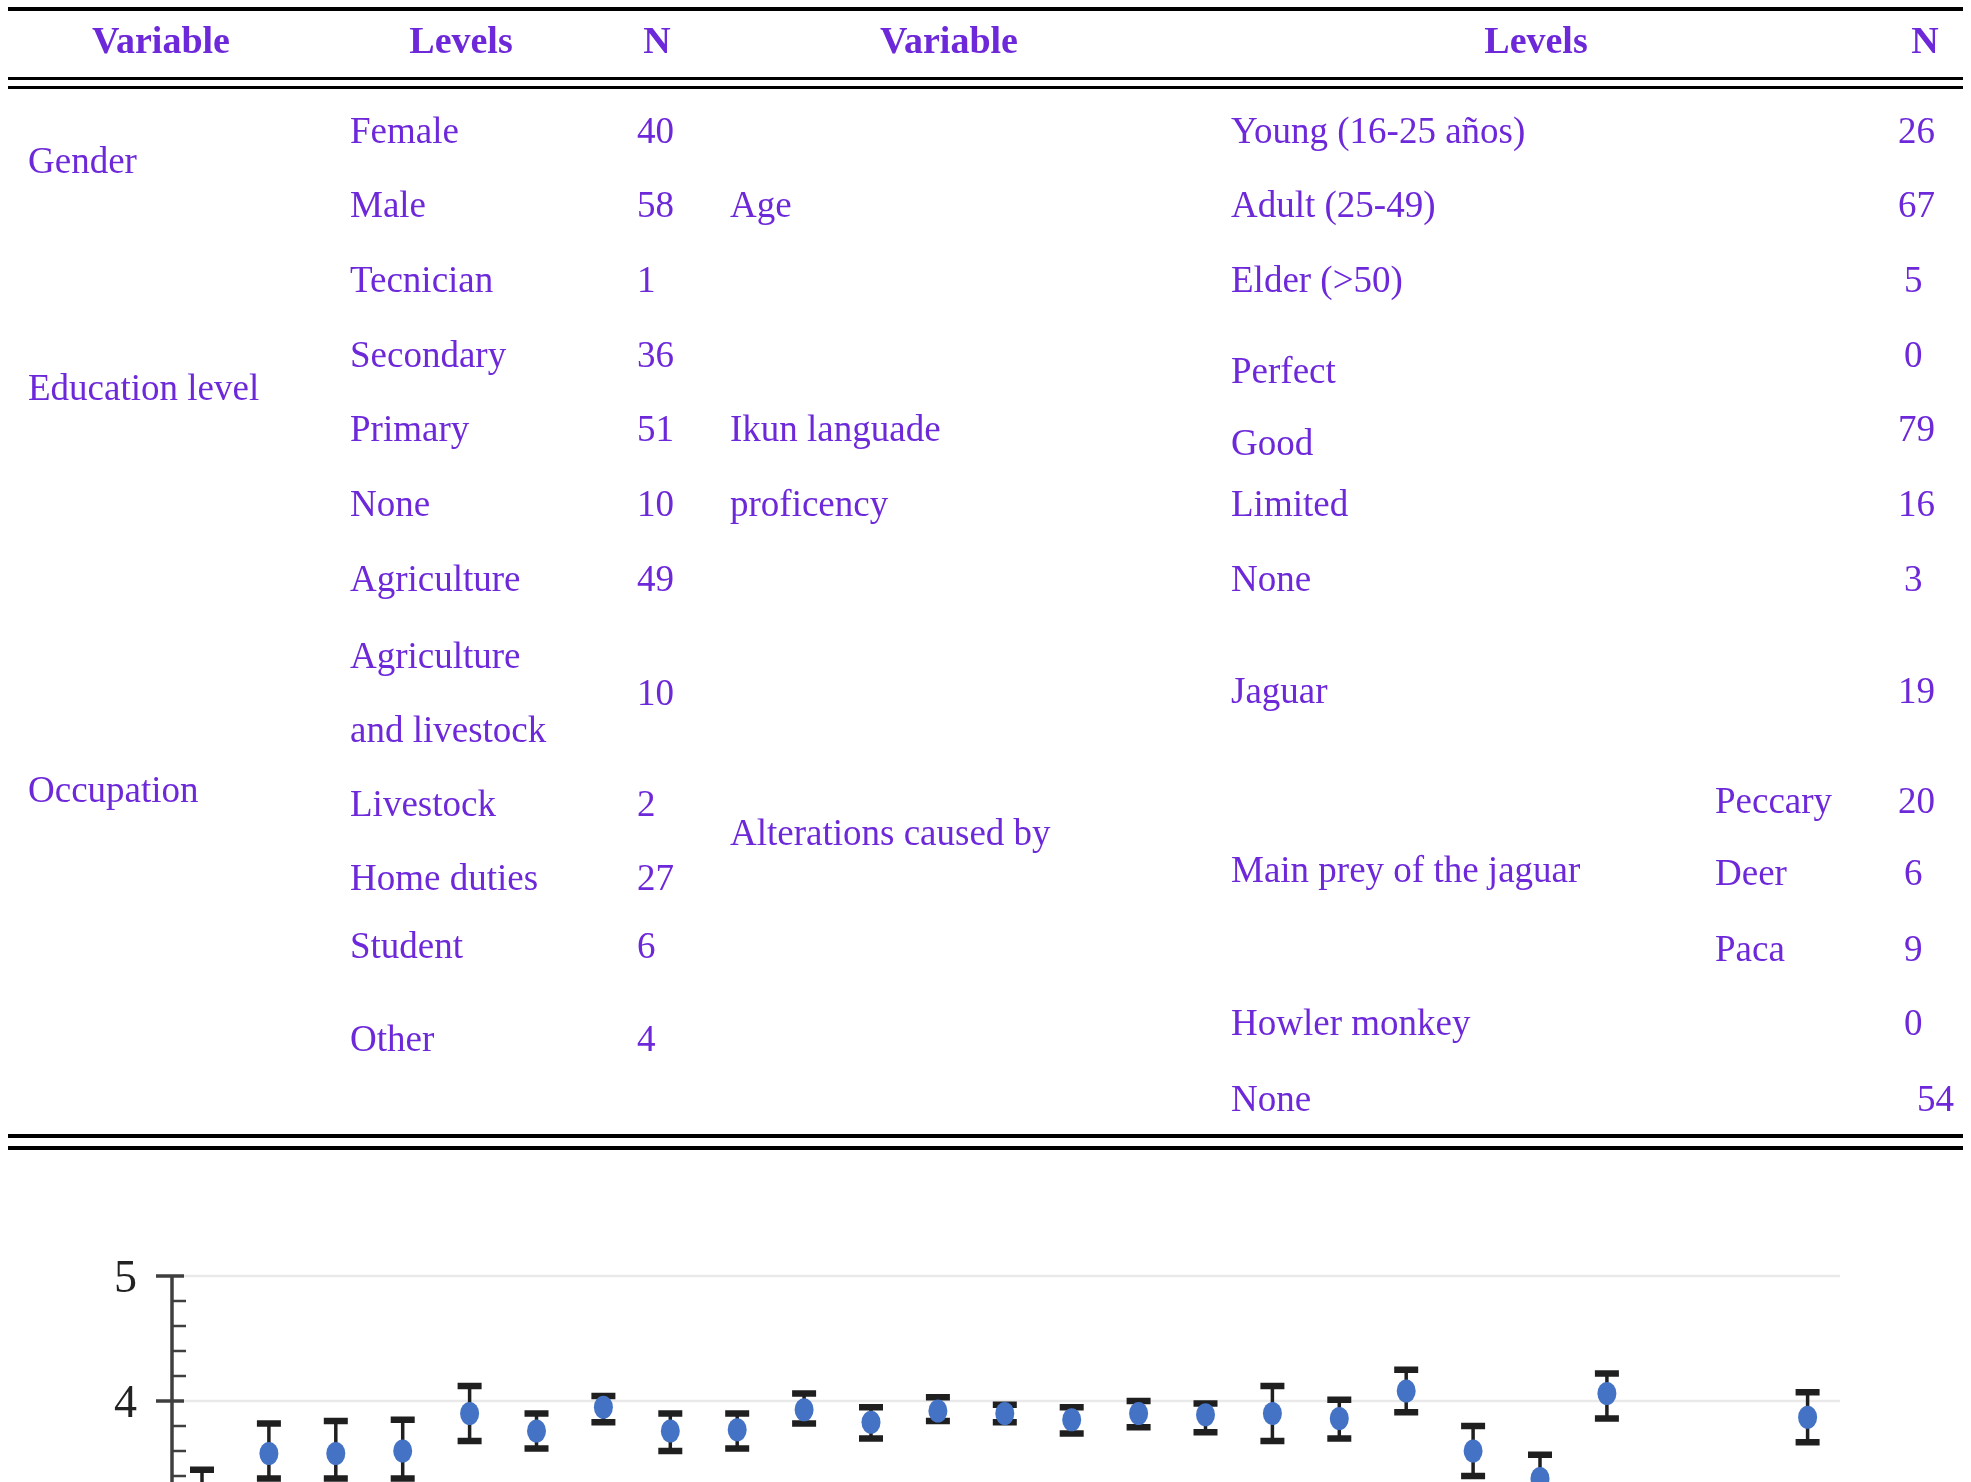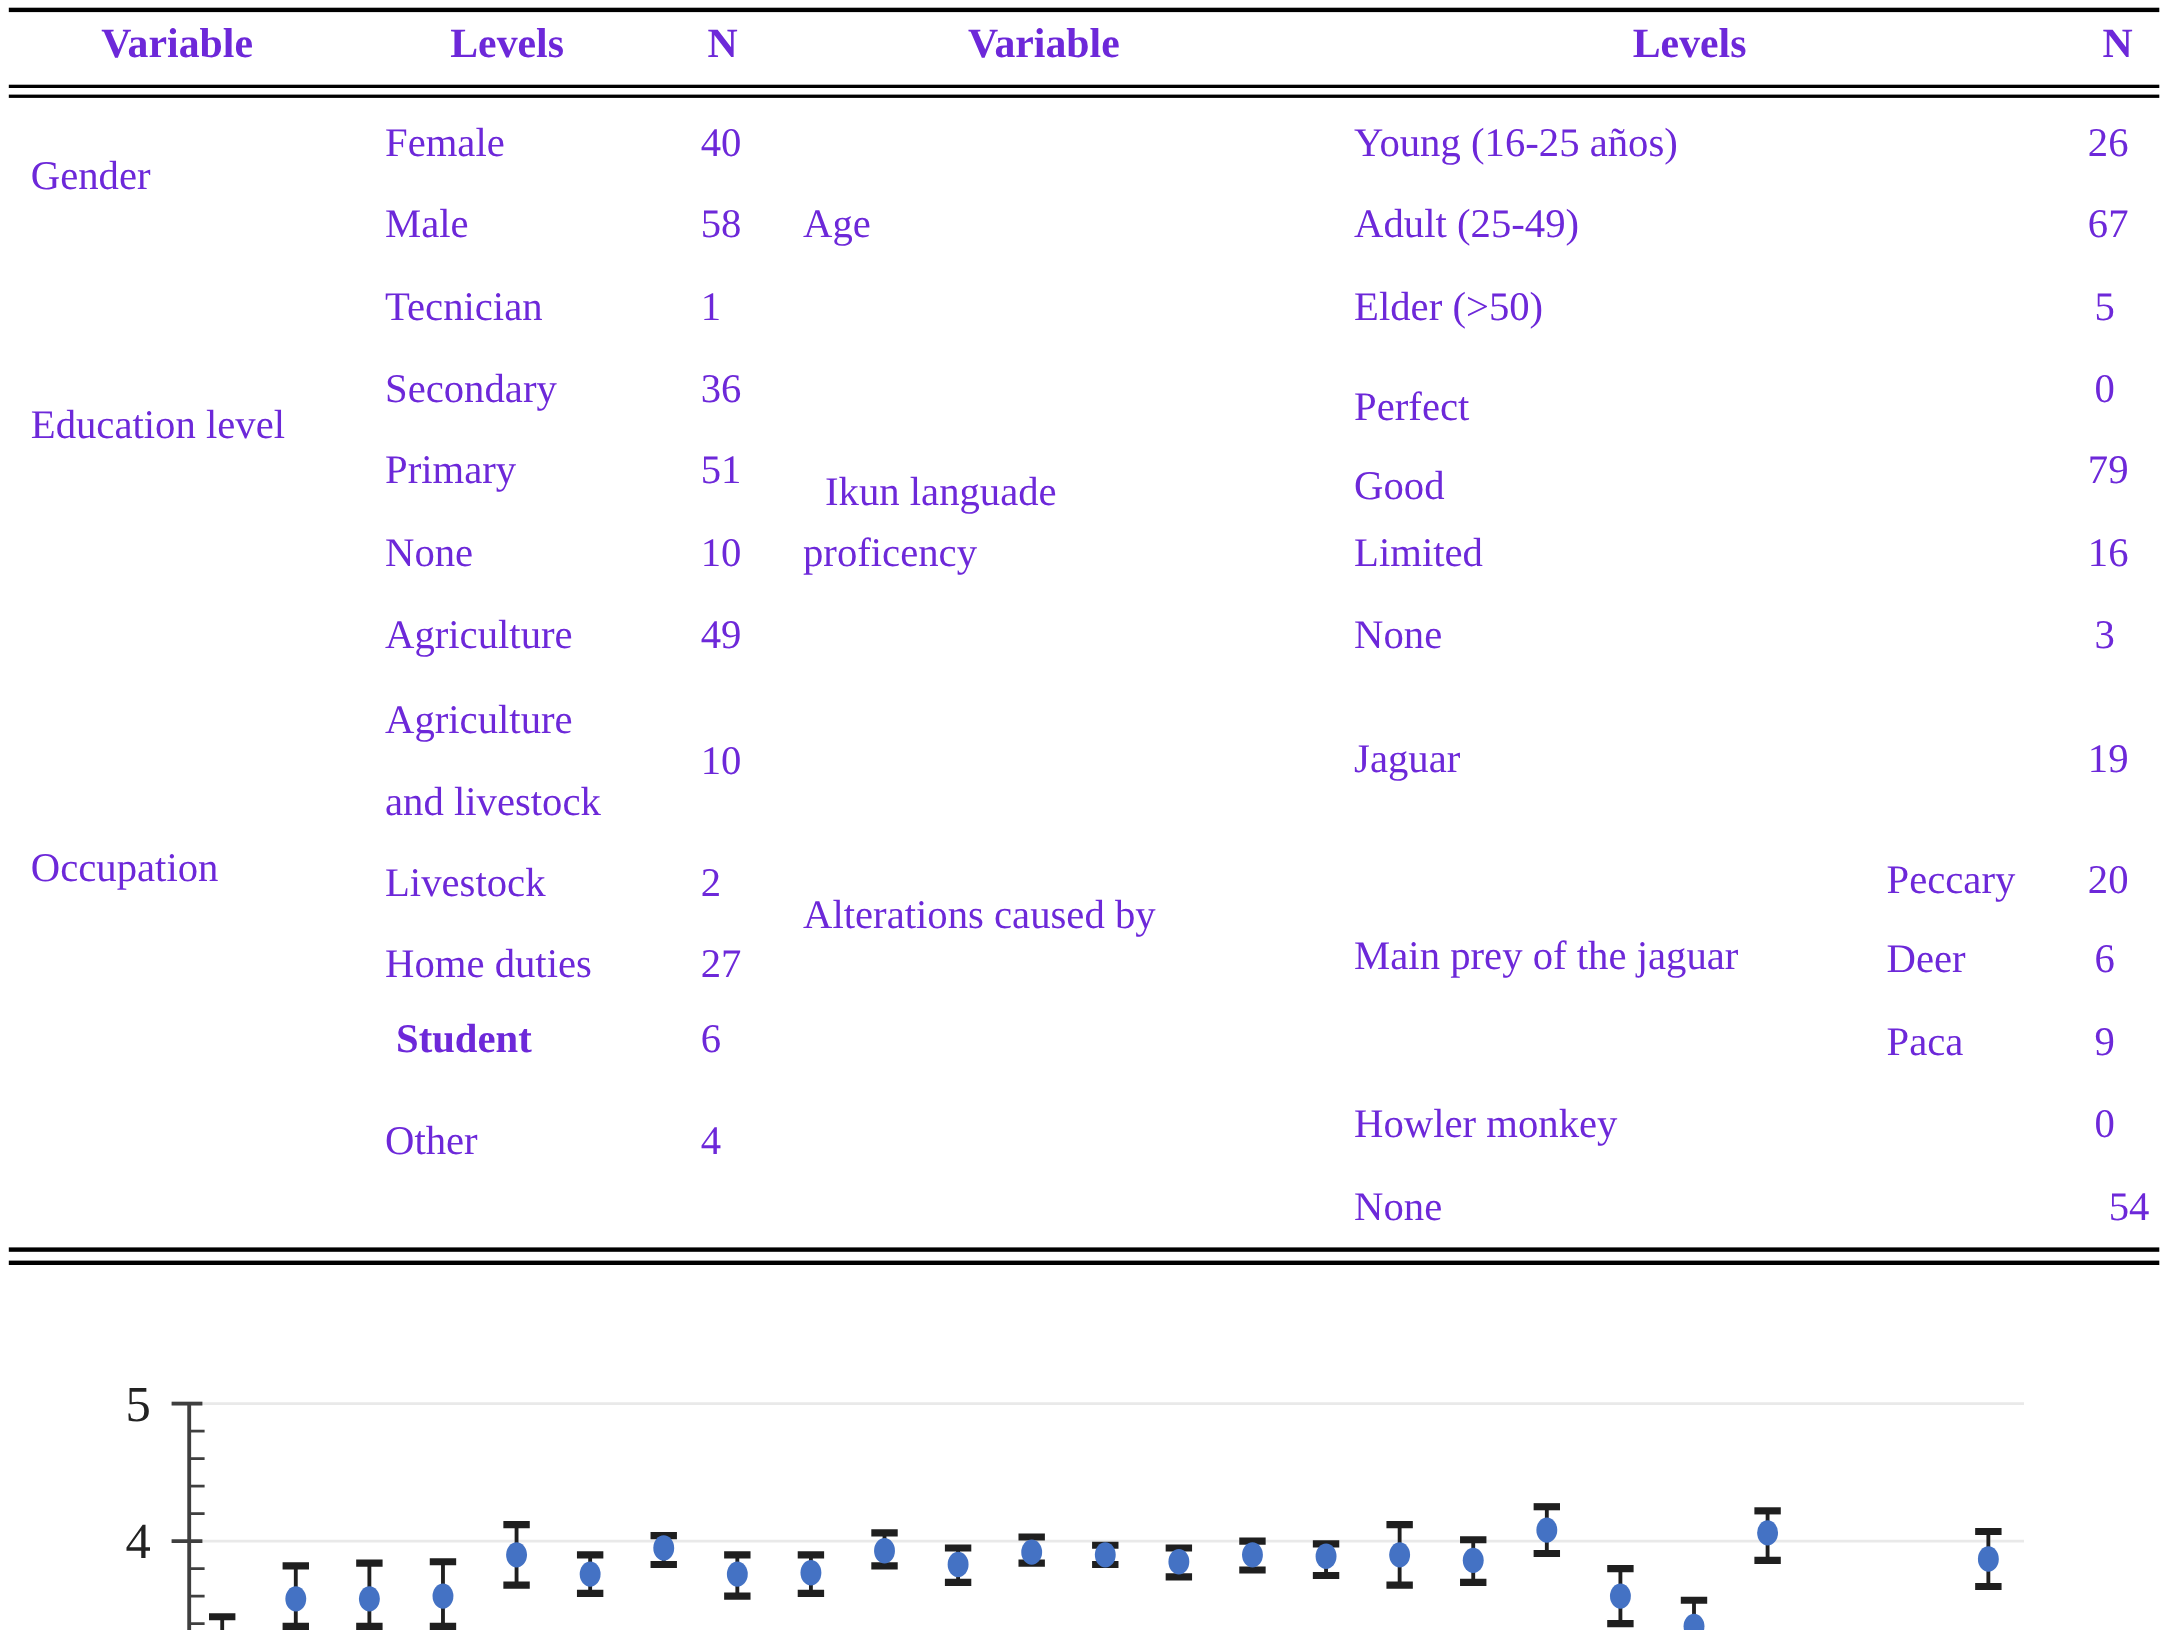--- a/index.html
+++ b/index.html
@@ -36,38 +36,38 @@
   <span class="c" style="left:350px;top:204px;">Male</span>
   <span class="c" style="left:350px;top:279px;">Tecnician</span>
   <span class="c" style="left:350px;top:354px;">Secondary</span>
   <span class="c" style="left:350px;top:428px;">Primary</span>
   <span class="c" style="left:350px;top:503px;">None</span>
   <span class="c" style="left:350px;top:578px;">Agriculture</span>
   <span class="c" style="left:350px;top:655px;">Agriculture</span>
   <span class="c" style="left:350px;top:729px;">and livestock</span>
   <span class="c" style="left:350px;top:803px;">Livestock</span>
   <span class="c" style="left:350px;top:877px;">Home duties</span>
-  <span class="c" style="left:360px;top:945px;font-weight:bold;">Student</span>
+  <span class="c" style="left:350px;top:945px;">Student</span>
   <span class="c" style="left:350px;top:1038px;">Other</span>
 
   <span class="c" style="left:637px;top:130px;">40</span>
   <span class="c" style="left:637px;top:204px;">58</span>
   <span class="c" style="left:637px;top:279px;">1</span>
   <span class="c" style="left:637px;top:354px;">36</span>
   <span class="c" style="left:637px;top:428px;">51</span>
   <span class="c" style="left:637px;top:503px;">10</span>
   <span class="c" style="left:637px;top:578px;">49</span>
   <span class="c" style="left:637px;top:692px;">10</span>
   <span class="c" style="left:637px;top:803px;">2</span>
   <span class="c" style="left:637px;top:877px;">27</span>
   <span class="c" style="left:637px;top:945px;">6</span>
   <span class="c" style="left:637px;top:1038px;">4</span>
 
   <span class="c" style="left:730px;top:204px;">Age</span>
-  <span class="c" style="left:750px;top:428px;margin-top:20px;">Ikun languade</span>
+  <span class="c" style="left:730px;top:428px;">Ikun languade</span>
   <span class="c" style="left:730px;top:503px;">proficency</span>
   <span class="c" style="left:730px;top:832px;">Alterations caused by</span>
 
   <span class="c" style="left:1231px;top:130px;">Young (16-25 años)</span>
   <span class="c" style="left:1231px;top:204px;">Adult (25-49)</span>
   <span class="c" style="left:1231px;top:279px;">Elder (&gt;50)</span>
   <span class="c" style="left:1231px;top:354px;margin-top:16px;">Perfect</span>
   <span class="c" style="left:1231px;top:442px;">Good</span>
   <span class="c" style="left:1231px;top:503px;">Limited</span>
   <span class="c" style="left:1231px;top:578px;">None</span>

